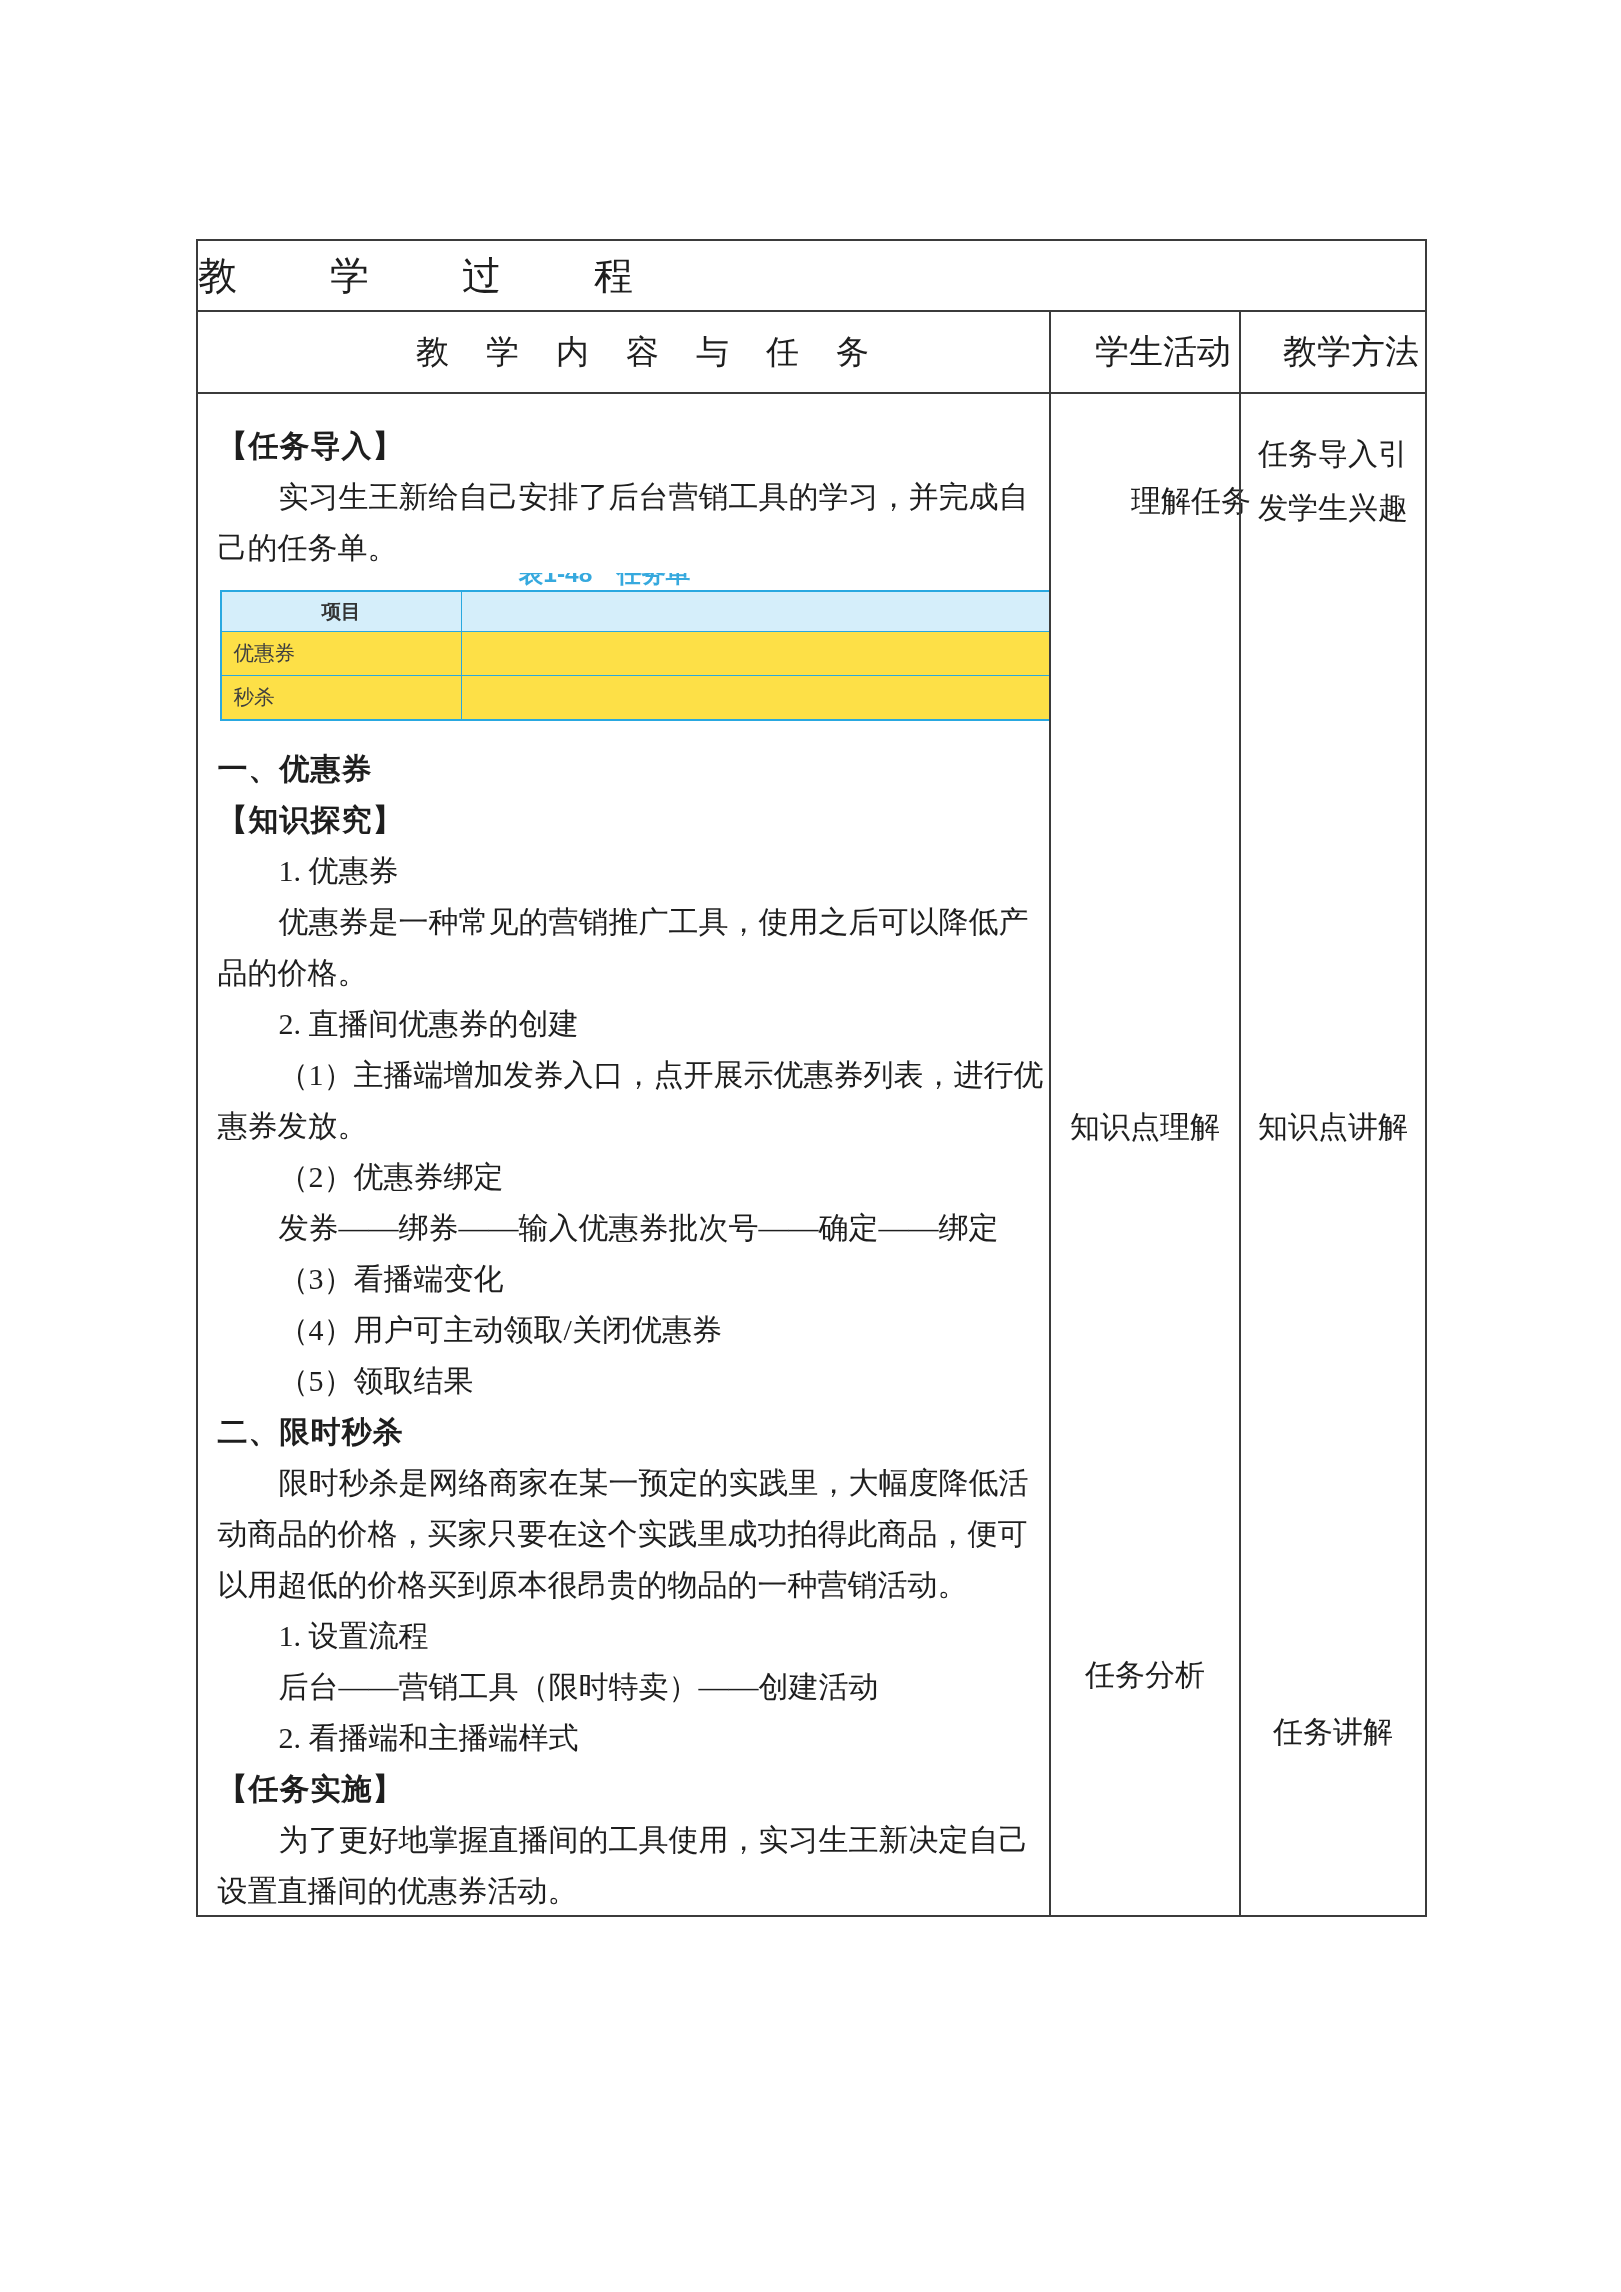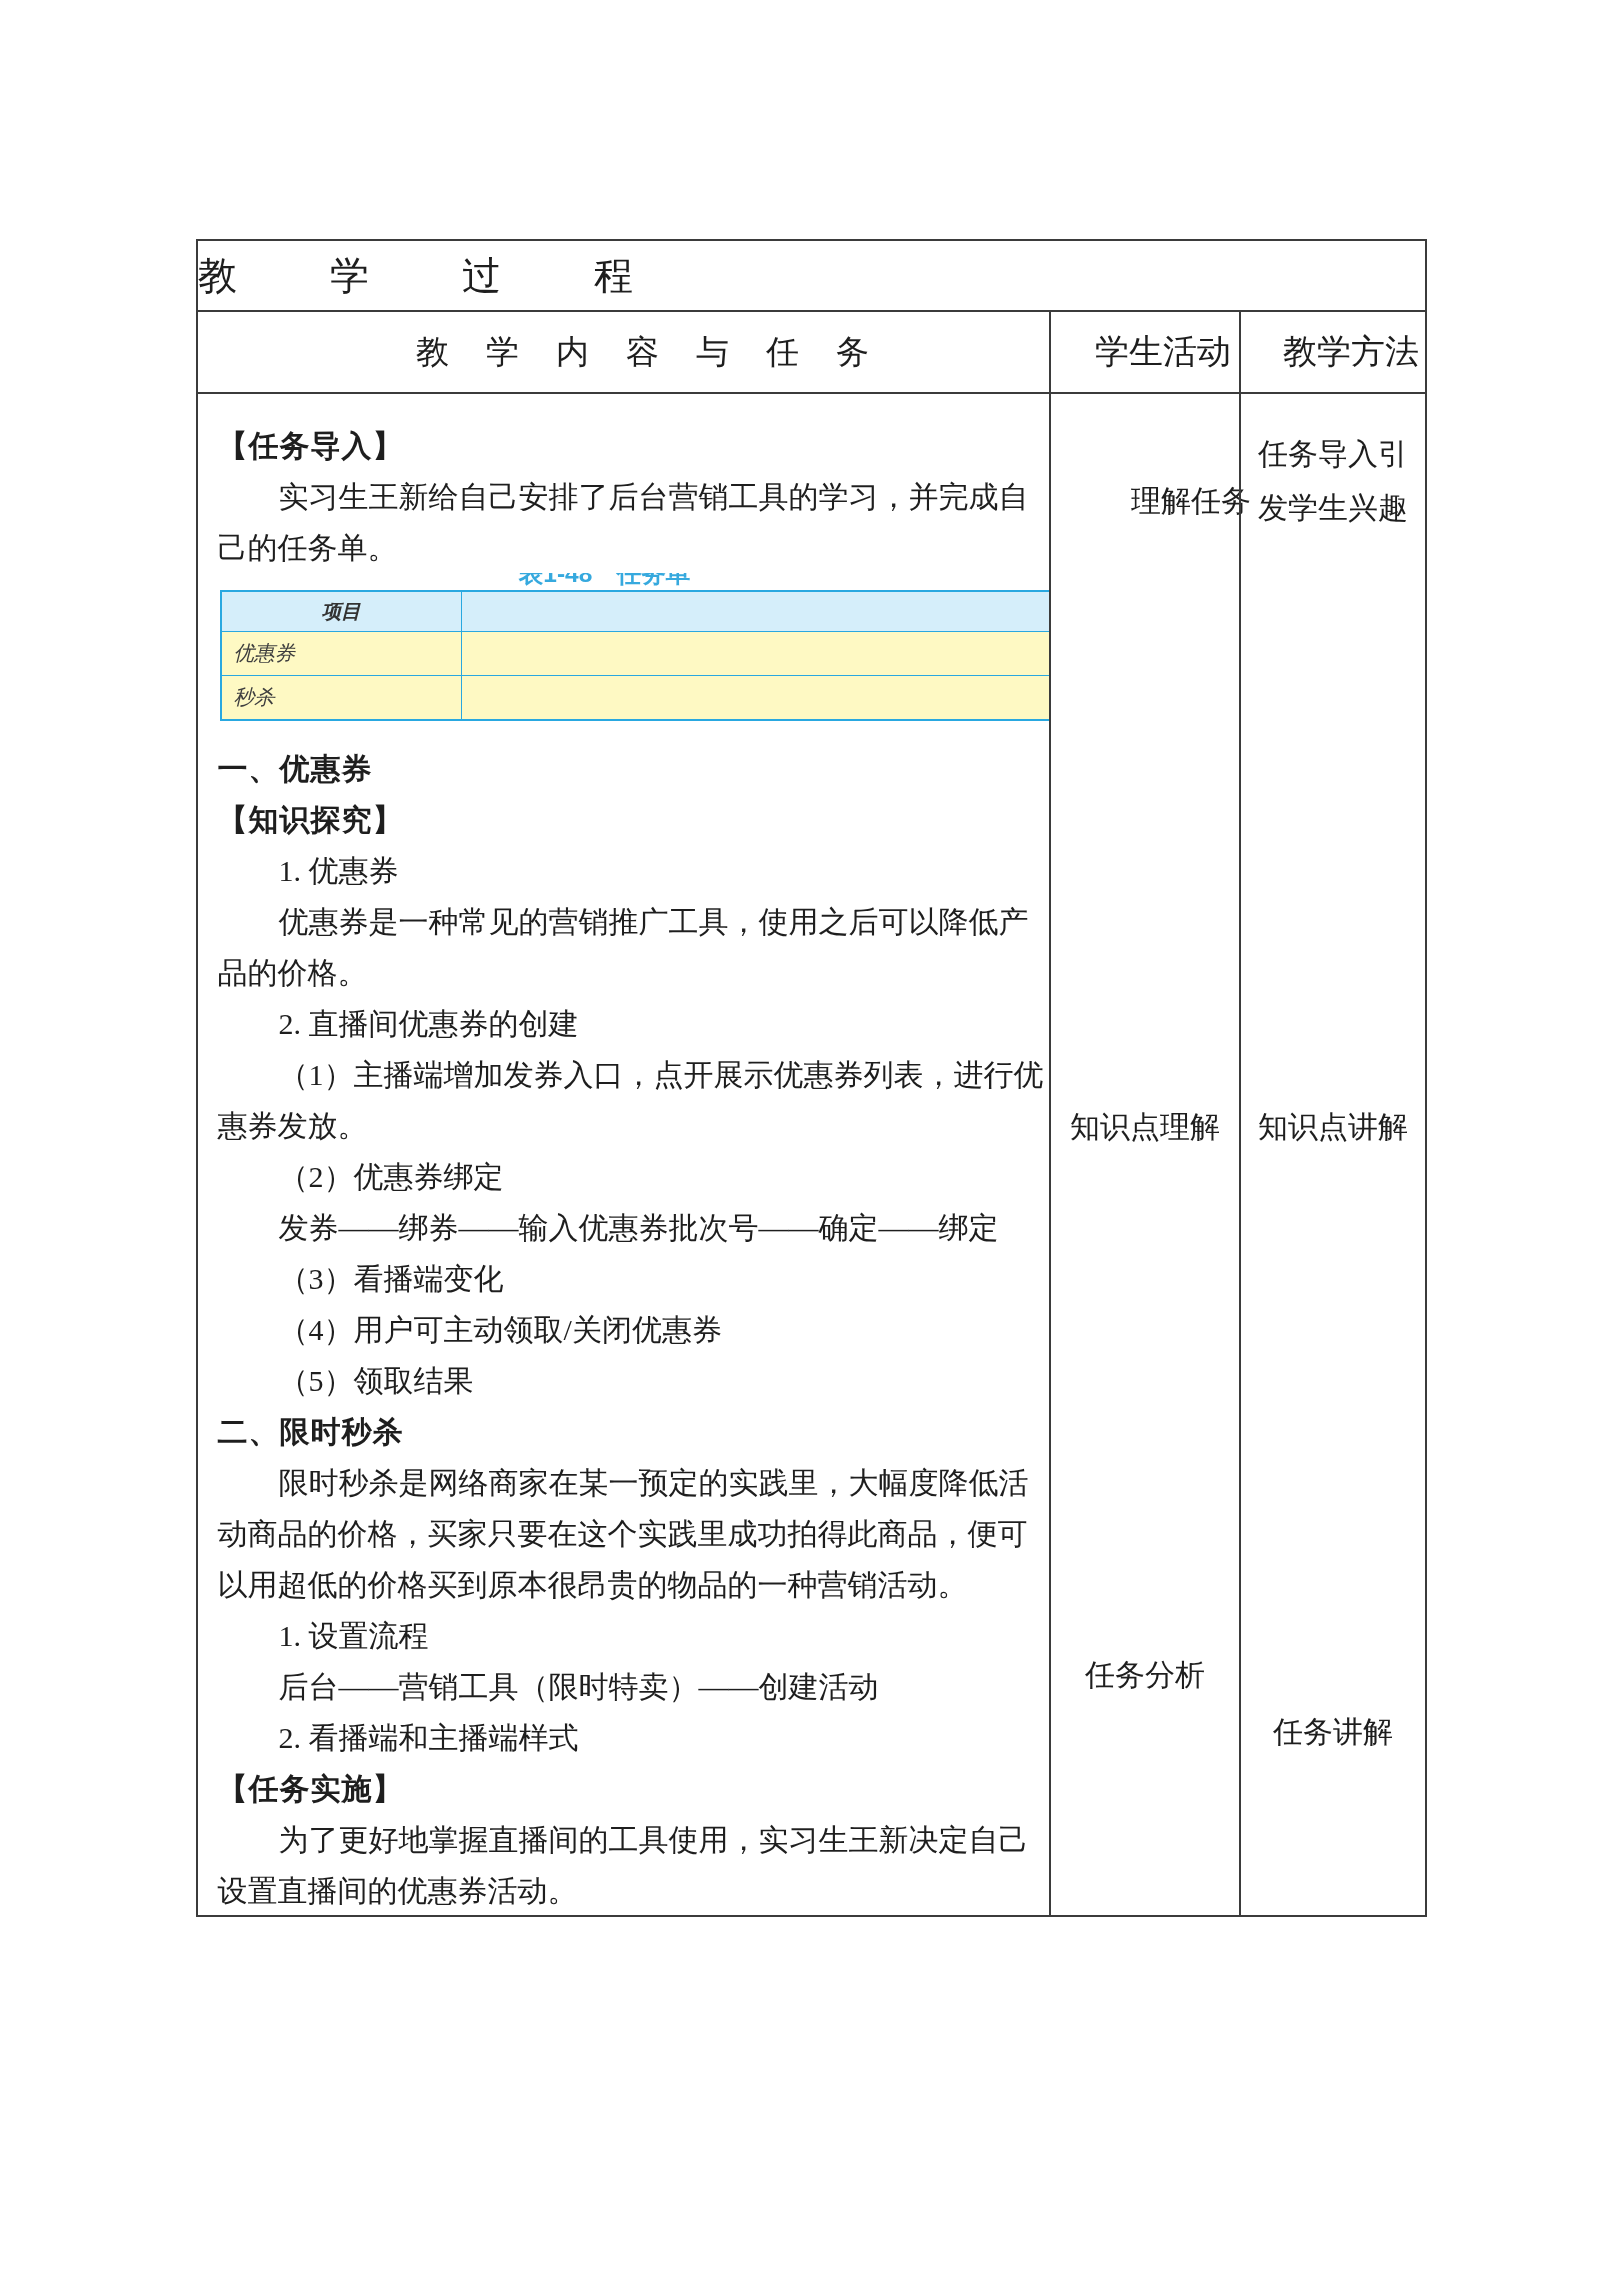--- a/index.html
+++ b/index.html
@@ -29,27 +29,27 @@
   .line{white-space:nowrap;}
   .line.heading,.line.subheading{font-weight:bold;font-family:"Liberation Sans","DejaVu Sans",sans-serif;letter-spacing:1px;}
   .line.indent{text-indent:61px;}
   
   .caption-clip{height:17.6px;overflow:hidden;width:770px;margin-left:2px;
     display:flex;justify-content:center;}
   .caption-clip span{font-size:24.5px;line-height:31px;margin-top:-14.7px;color:var(--caption);
     font-family:"Liberation Sans","DejaVu Sans",sans-serif;font-weight:bold;white-space:nowrap;}
   
   .inner-table{width:926px;margin-left:2px;border:2px solid var(--it-border);box-sizing:border-box;
-    font-family:"Liberation Sans","DejaVu Sans",sans-serif;font-style:italic;}
+    font-family:"Liberation Sans","DejaVu Sans",sans-serif;}
   .it-head{display:flex;background:var(--it-bg);height:39px;border-bottom:1px solid var(--it-border);}
   .it-head .c{display:flex;align-items:center;justify-content:center;
     font-weight:bold;font-size:19.6px;color:#333;}
   .it-c1{flex:0 0 240px;border-right:1px solid var(--it-border);box-sizing:border-box;}
   .it-c2{flex:1;}
-  .it-row{display:flex;height:43px;border-bottom:1px solid var(--it-border);background:#fef9c3;}
+  .it-row{display:flex;height:43px;border-bottom:1px solid var(--it-border);background:#fde047;}
   .it-row:last-child{border-bottom:none;}
   .it-row .c{display:flex;align-items:center;font-size:20.6px;color:#3f3f3f;
     font-family:"Liberation Serif","DejaVu Serif",serif;}
   .it-row .it-c1{padding-left:11.8px;}
   .after-table{margin-top:21.6px;}
   
   .side-col{position:relative;border-left:2px solid var(--line);font-size:30px;}
   .side-label{position:absolute;left:0;width:100%;text-align:center;line-height:54px;
     box-sizing:border-box;padding:0 11.8px;}
   .col-student .pos-0{top:80px;margin-left:46px;}

